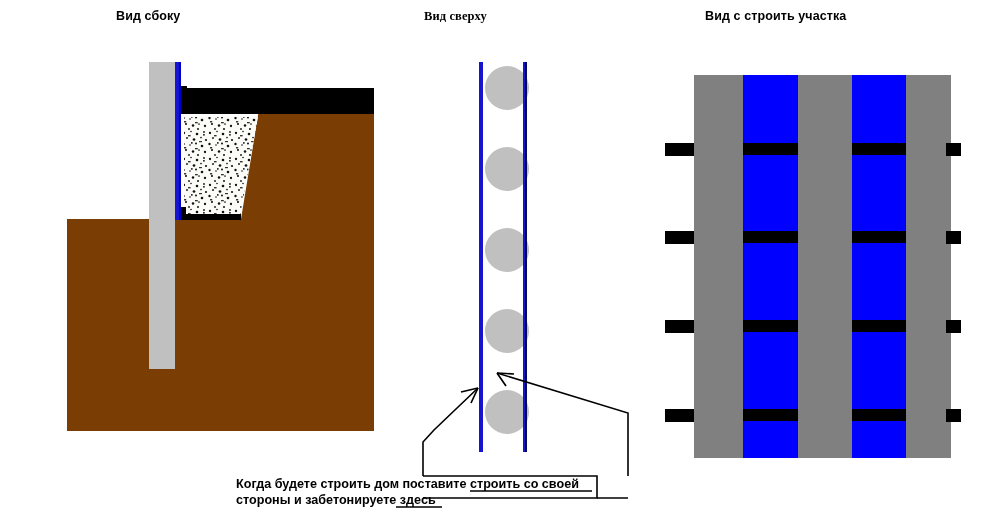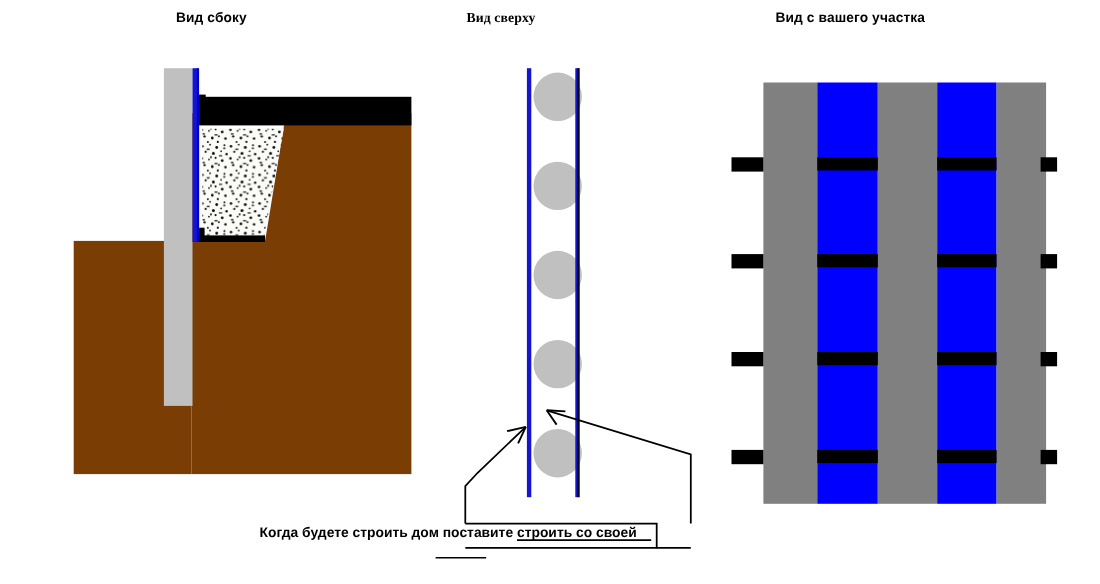--- a/index.html
+++ b/index.html
@@ -16,21 +16,21 @@
   }
   .panel-title {
     position: absolute;
     font-family: "Liberation Sans", sans-serif;
     font-size: 12.5px;
     font-weight: bold;
     color: #000000;
     white-space: nowrap;
     letter-spacing: 0.1px;
   }
-  #title-side      { left: 116px; top: 9px; margin-left: 44px; }
+  #title-side      { left: 116px; top: 9px; }
   #title-top       { left: 424px; top: 9px; font-family: Liberation Serif, serif; }
   #title-plot      { left: 705px; top: 9px; }
 
   .svg-stage {
     position: absolute;
     left: 0; top: 0;
     width: 1000px;
     height: 531px;
   }
 
@@ -47,21 +47,21 @@
   }
   .caption-line { display: block; white-space: nowrap; }
 </style>
 </head>
 <body>
 
 <div class="panel-title" id="title-side">Вид сбоку</div>
 
 <div class="panel-title" id="title-top">Вид сверху</div>
 
-<div class="panel-title" id="title-plot">Вид с вашего участка</div>
+<div class="panel-title" id="title-plot">Вид с строить участка</div>
 
 <svg class="svg-stage" viewBox="0 0 1000 531">
 
   <defs>
 
     <pattern id="rubblePattern" x="0" y="0" width="26" height="26" patternUnits="userSpaceOnUse">
       <rect width="26" height="26" fill="#FBFBF8"></rect>
       <g fill="#111111">
         <circle cx="2" cy="3" r="1.15"></circle>
         <circle cx="9" cy="1.5" r="0.8"></circle>
@@ -183,13 +183,14 @@
     <rect x="946" y="143" width="15" height="13" fill="#000000"></rect>
     <rect x="946" y="231" width="15" height="13" fill="#000000"></rect>
     <rect x="946" y="320" width="15" height="13" fill="#000000"></rect>
     <rect x="946" y="409" width="15" height="13" fill="#000000"></rect>
   </g>
 
 </svg>
 
 <div class="caption-block">
   <span class="caption-line">Когда будете строить дом поставите строить со своей</span>
+  <span class="caption-line">стороны и забетонируете здесь</span>
 </div>
 
 </body></html>

